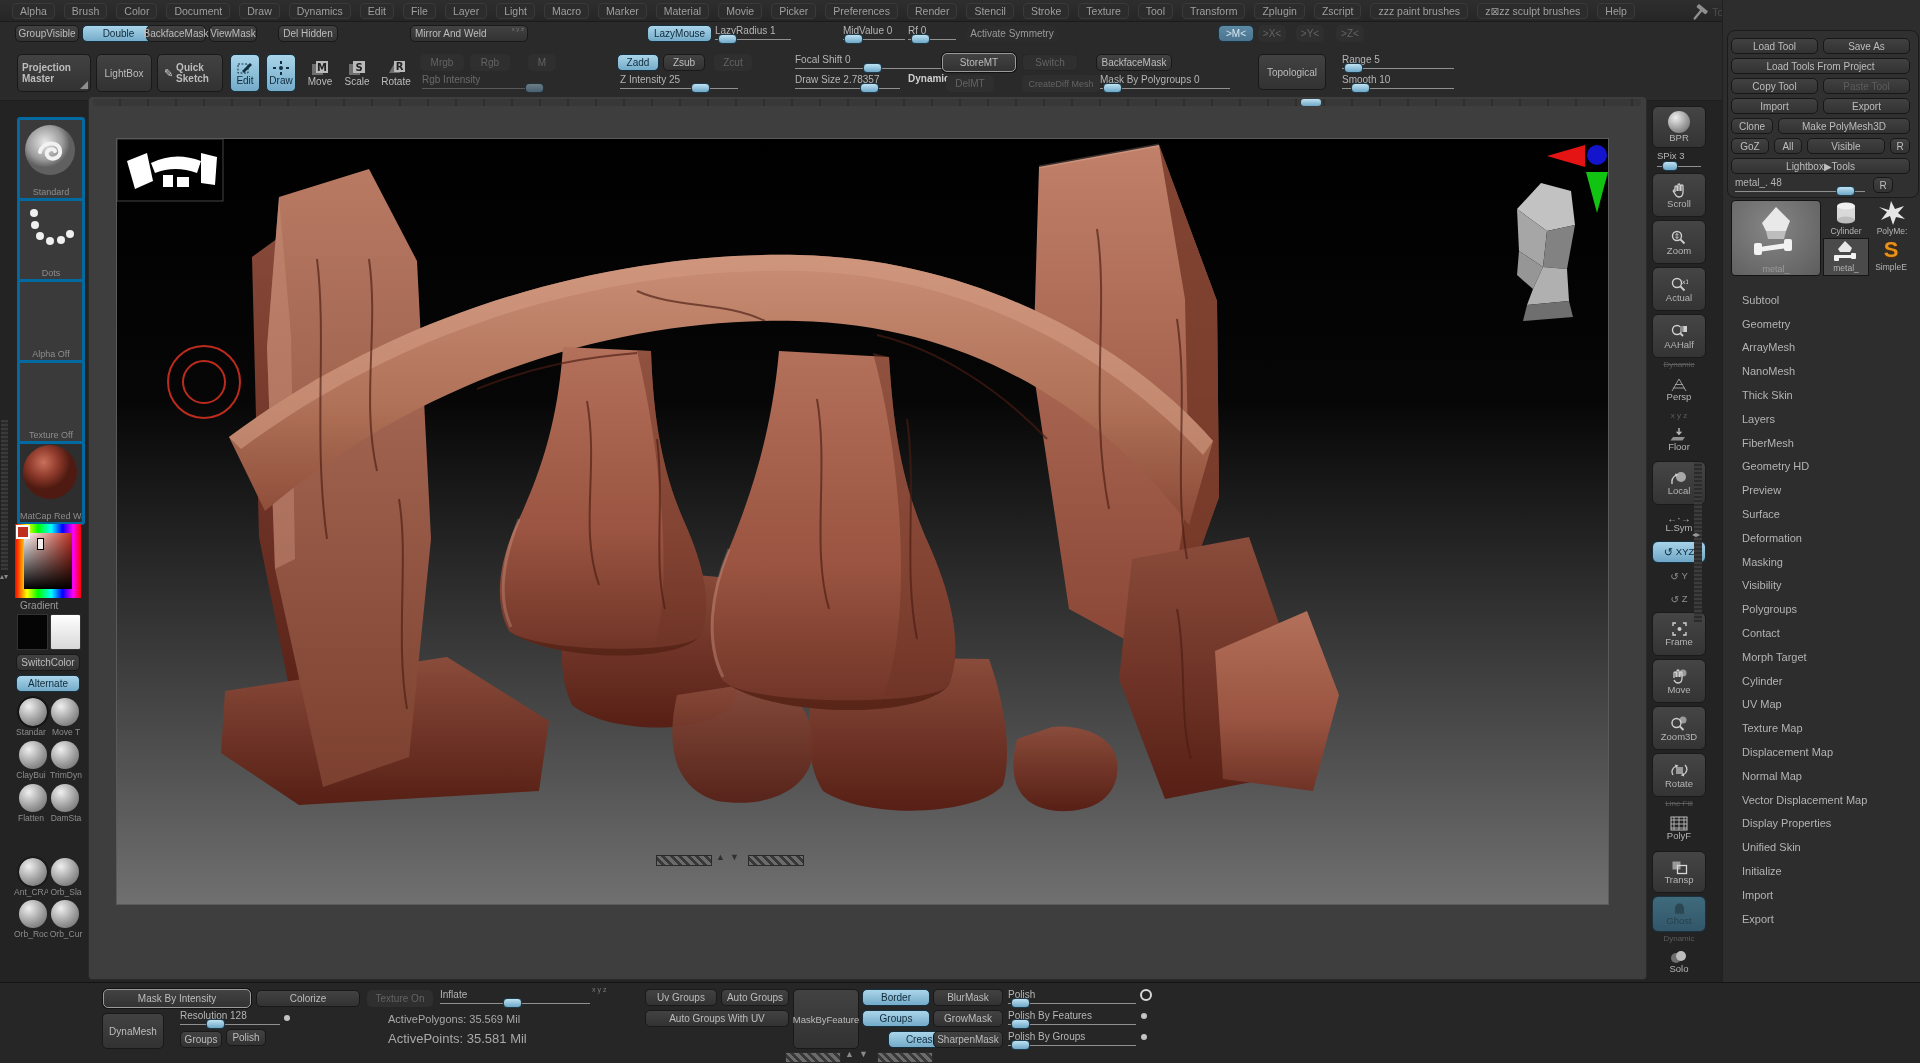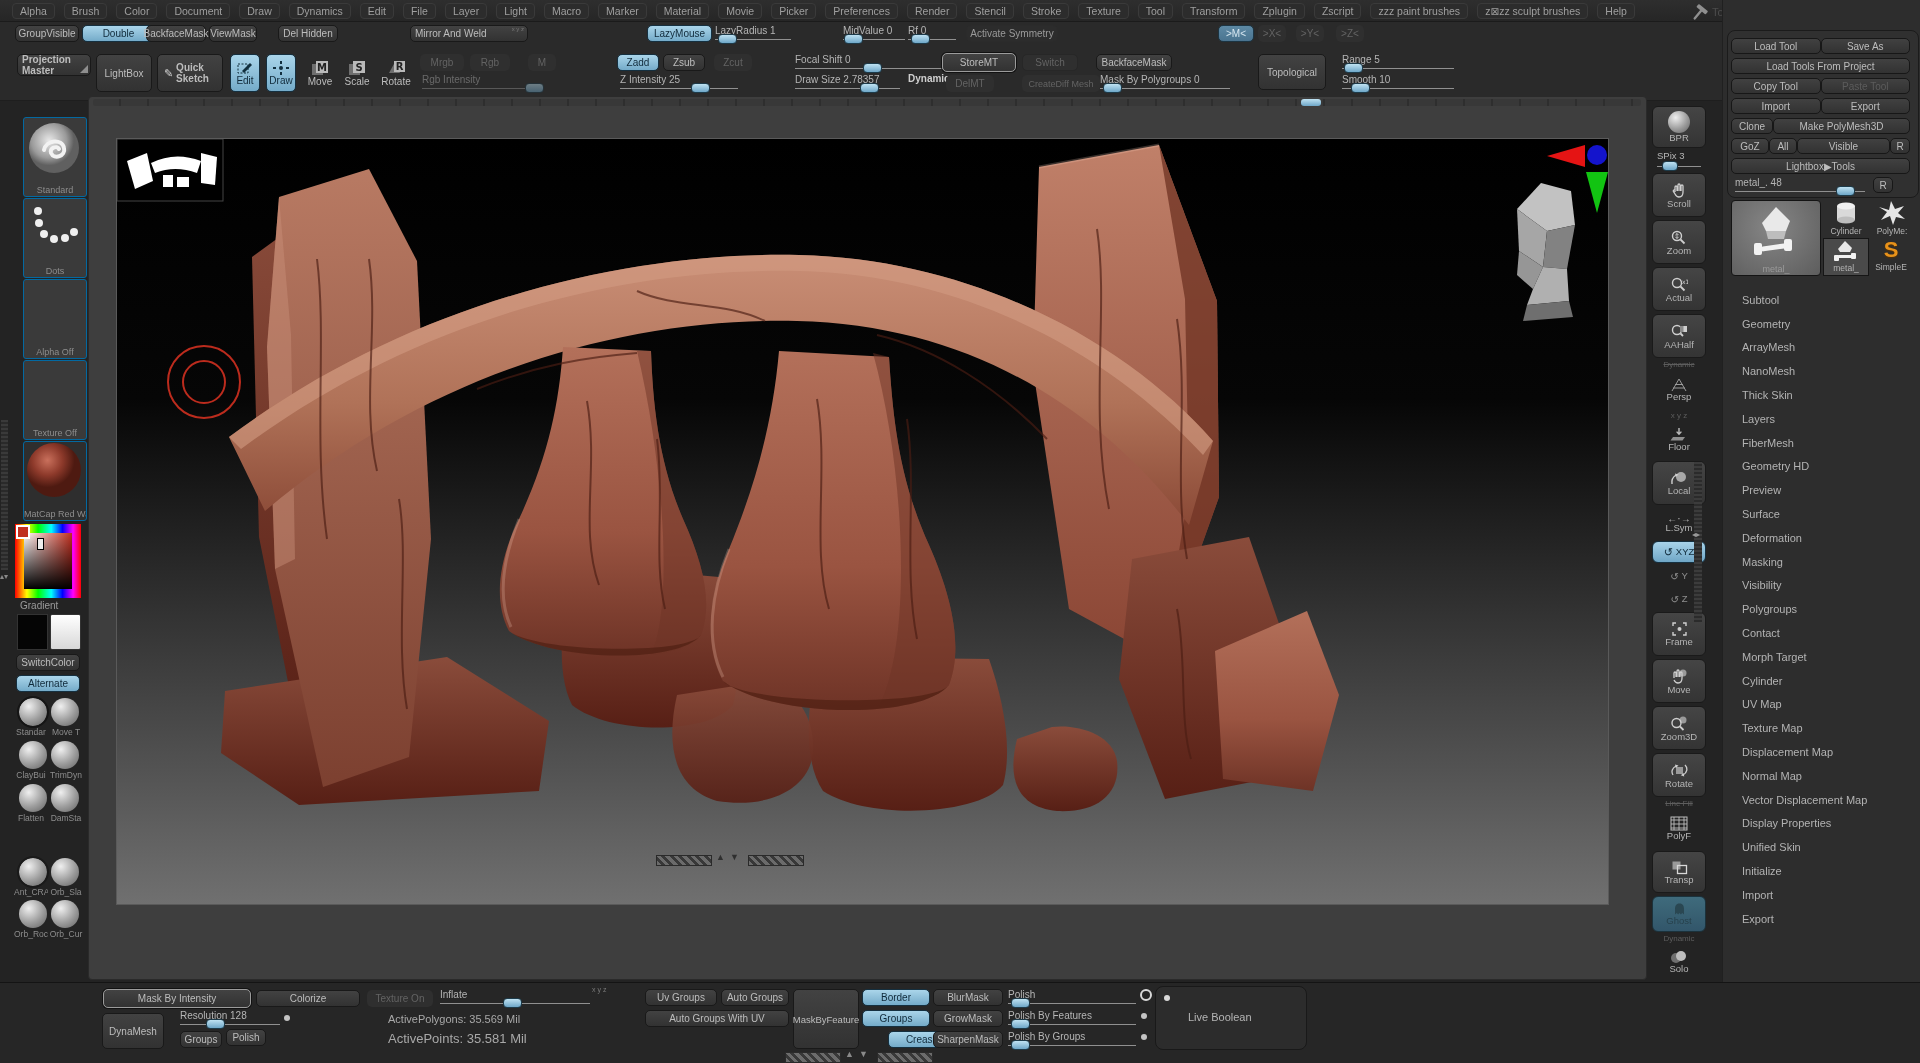--- a/index.html
+++ b/index.html
@@ -20,33 +20,33 @@
   .btn.tall{flex-direction:column;line-height:11px;}
   
   .sld{position:absolute;font-size:10px;color:#b5b5b5;height:16px;}
   .sld .ln{position:absolute;left:0;right:0;bottom:2px;height:1px;background:#909090;}
   .sld .kn{position:absolute;bottom:-2px;width:17px;height:8px;border-radius:4px;background:linear-gradient(#bfe2f2,#6ea7c8);border:1px solid #1d3b4a;}
   .sld.dim{opacity:.45;}
   .lab{position:relative;top:-1px;}
   .dot{position:absolute;width:6px;height:6px;border-radius:50%;background:#c4c4c4;}
   .ring{position:absolute;width:8px;height:8px;border-radius:50%;border:2px solid #d9d9d9;background:transparent;}
   
-  .thumb{position:absolute;background:#3a3a3a;border:1px solid #0369a1;border-radius:3px;margin-left:6px;}
+  .thumb{position:absolute;background:#3a3a3a;border:3px solid #0369a1;border-radius:3px;}
   .tlabel{position:absolute;width:100%;text-align:center;bottom:1px;font-size:9px;color:#8d8d8d;overflow:hidden;white-space:nowrap;}
   .sphere{border-radius:50%;background:radial-gradient(circle at 35% 30%,#efefef,#9c9c9c 55%,#5f5f5f);}
   .mini{position:absolute;width:28px;height:28px;}
   .minilab{position:absolute;width:34px;font-size:8.5px;color:#8d8d8d;text-align:center;overflow:hidden;white-space:nowrap;}
   
   .strip-btn{width:54px;box-sizing:border-box;background:linear-gradient(#454545,#343434);border:1px solid #1a1a1a;border-radius:6px;
      display:flex;flex-direction:column;align-items:center;justify-content:center;margin:0 auto 3px auto;color:#c3c3c3;}
   .strip-lab{font-size:9.5px;color:#b5b5b5;line-height:10px;}
   .tinydim{font-size:8px;color:#5d5d5d;text-align:center;width:100%;line-height:8px;}
   .strike{text-decoration:line-through;}
   
-  .tp-row{position:absolute;display:flex;left:8px;right:10px;}
+  .tp-row{position:absolute;display:flex;gap:5px;left:8px;right:10px;}
   .tp-btn{flex:1;height:16px;background:linear-gradient(#414141,#323232);border:1px solid #171717;border-radius:5px;
      color:#bdbdbd;font-size:10px;display:flex;align-items:center;justify-content:center;white-space:nowrap;box-sizing:border-box;}
   .tp-btn.dim{color:#5c5c5c;}
   .section-item{height:23.8px;display:flex;align-items:center;padding-left:19px;font-size:11px;color:#b3b3b3;}
   .checker{background:repeating-linear-gradient(45deg,#6b6b6b 0 3px,#383838 3px 6px);border:1px solid #2a2a2a;height:9px;}
   svg text{font-family:"DejaVu Sans",sans-serif;}
   .ic{display:block;}
 </style>
 </head>
 <body>
@@ -105,21 +105,21 @@
   <div class="sld" style="left:843px;top:4px;width:62px"><span class="lab">MidValue 0</span><i class="ln"></i><i class="kn" style="left:2%"></i></div>
   <div class="sld" style="left:908px;top:4px;width:48px"><span class="lab">Rf 0</span><i class="ln"></i><i class="kn" style="left:6%"></i></div>
   <div class="btn" style="left:966px;top:3px;width:92px;border-color:#2b2b2b;background:#2c2c2c;color:#9a9a9a">Activate Symmetry</div>
   <div class="btn mblue" style="left:1218px;top:3px;width:36px">&gt;M&lt;</div>
   <div class="btn dim" style="left:1258px;top:3px;width:28px;border:none">&gt;X&lt;</div>
   <div class="btn dim" style="left:1296px;top:3px;width:28px;border:none">&gt;Y&lt;</div>
   <div class="btn dim" style="left:1336px;top:3px;width:28px;border:none">&gt;Z&lt;</div>
 </div>
 
 <div class="abs bar" style="left:0;top:46px;width:1920px;height:54px;">
-  <div class="btn tall" style="left:17px;top:8px;width:74px;height:22px;font-weight:bold;overflow:hidden">
+  <div class="btn tall" style="left:17px;top:8px;width:74px;height:38px;font-weight:bold;overflow:hidden">
     <span style="white-space:normal;text-align:left;width:64px">Projection Master</span>
     <i style="position:absolute;right:2px;bottom:2px;width:0;height:0;border-left:8px solid transparent;border-bottom:8px solid #8f8f8f"></i>
   </div>
   <div class="btn" style="left:96px;top:8px;width:56px;height:38px">LightBox</div>
   <div class="btn" style="left:157px;top:8px;width:66px;height:38px;font-weight:bold">
     <span style="font-size:11px;margin-right:3px;color:#cfcfcf">✎</span>
     <span style="white-space:normal;width:40px;line-height:11px">Quick Sketch</span>
   </div>
   <div class="btn blue tall" style="left:230px;top:8px;width:30px;height:38px">
     <svg width="16" height="14" class="ic">
@@ -688,24 +688,20 @@
   <div class="btn" style="left:933px;top:27px;width:70px">GrowMask</div>
   <div class="btn" style="left:933px;top:48px;width:70px">SharpenMask</div>
 
   <div class="sld" style="left:1008px;top:7px;width:128px"><span class="lab">Polish</span><i class="ln"></i><i class="kn" style="left:2%"></i></div>
   <i class="ring" style="left:1140px;top:6px"></i>
   <div class="sld" style="left:1008px;top:28px;width:128px"><span class="lab">Polish By Features</span><i class="ln"></i><i class="kn" style="left:2%"></i></div>
   <i class="dot" style="left:1141px;top:30px"></i>
   <div class="sld" style="left:1008px;top:49px;width:128px"><span class="lab">Polish By Groups</span><i class="ln"></i><i class="kn" style="left:2%"></i></div>
   <i class="dot" style="left:1141px;top:51px"></i>
 
-  <div class="abs" style="left:1155px;top:3px;width:150px;height:62px;background:#2c2c2c;border:1px solid #191919;border-radius:8px">
-    <i class="dot" style="left:8px;top:8px;background:#d9d9d9"></i>
-    <span class="abs" style="left:32px;top:24px;font-size:11px;color:#b5b5b5">Live Boolean</span>
-  </div>
 
   <div class="abs" style="left:785px;top:68px;width:150px;height:12px">
     <div class="checker abs" style="left:0;top:1px;width:54px"></div>
     <span class="abs" style="left:60px;top:-2px;font-size:9px;color:#8a8a8a">▲</span>
     <span class="abs" style="left:74px;top:-2px;font-size:9px;color:#8a8a8a">▼</span>
     <div class="checker abs" style="left:92px;top:1px;width:54px"></div>
   </div>
 </div>
 
 </body></html>

